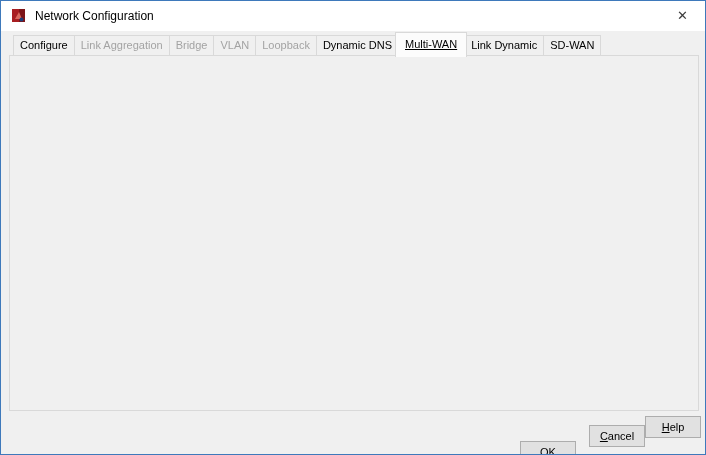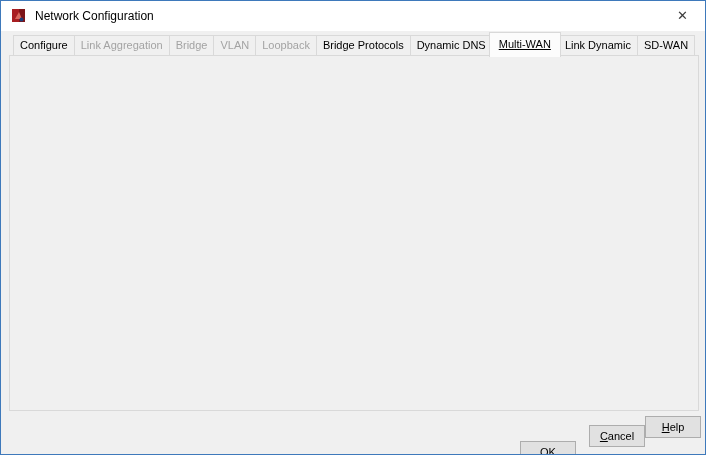--- a/index.html
+++ b/index.html
@@ -101,21 +101,20 @@
     <span class="title-text">Network Configuration</span>
     <div class="close-btn">✕</div>
   </div>
 
   <div class="tabstrip">
     <div class="tab">Configure</div>
     <div class="tab disabled">Link Aggregation</div>
     <div class="tab disabled">Bridge</div>
     <div class="tab disabled">VLAN</div>
     <div class="tab disabled">Loopback</div>
-    <div class="tab">Bridge Protocols</div>
     <div class="tab">Dynamic DNS</div>
     <div class="tab selected">Multi-WAN</div>
     <div class="tab">Link Dynamic</div>
     <div class="tab">SD-WAN</div>
 
   </div>
 
   <div class="tabpanel"></div>
 
   <div class="group" style="top:65px; height:68px;">

